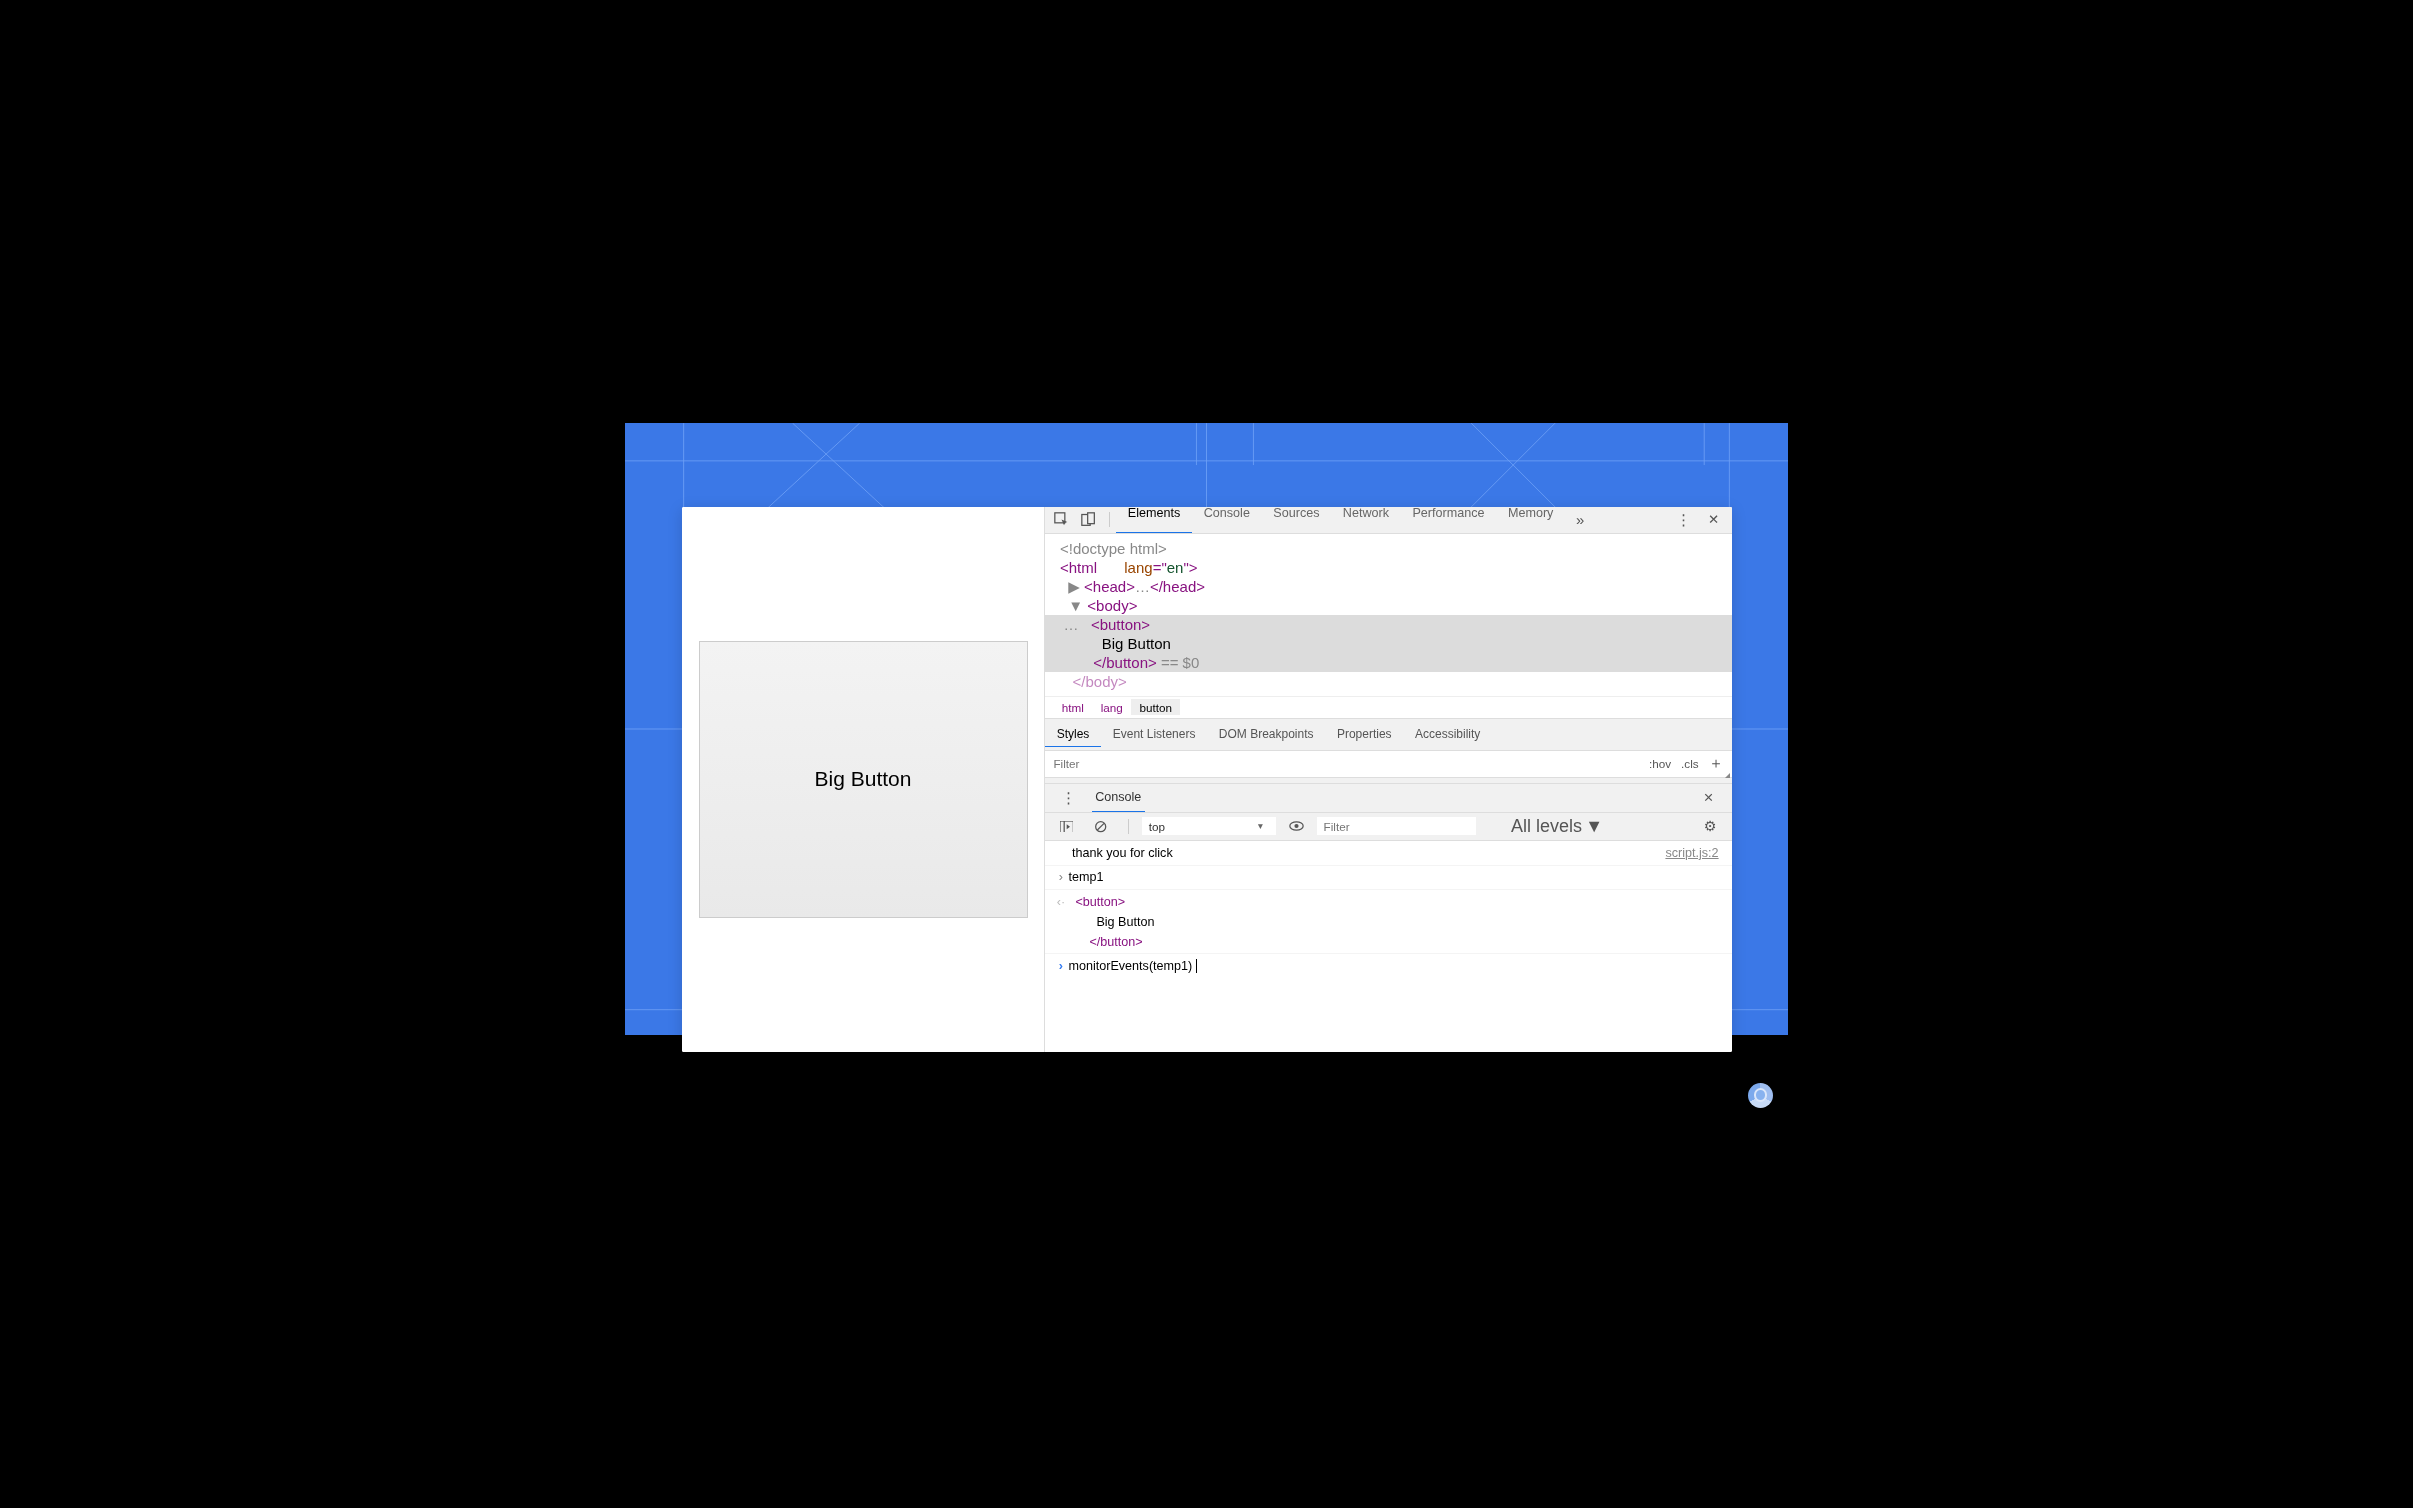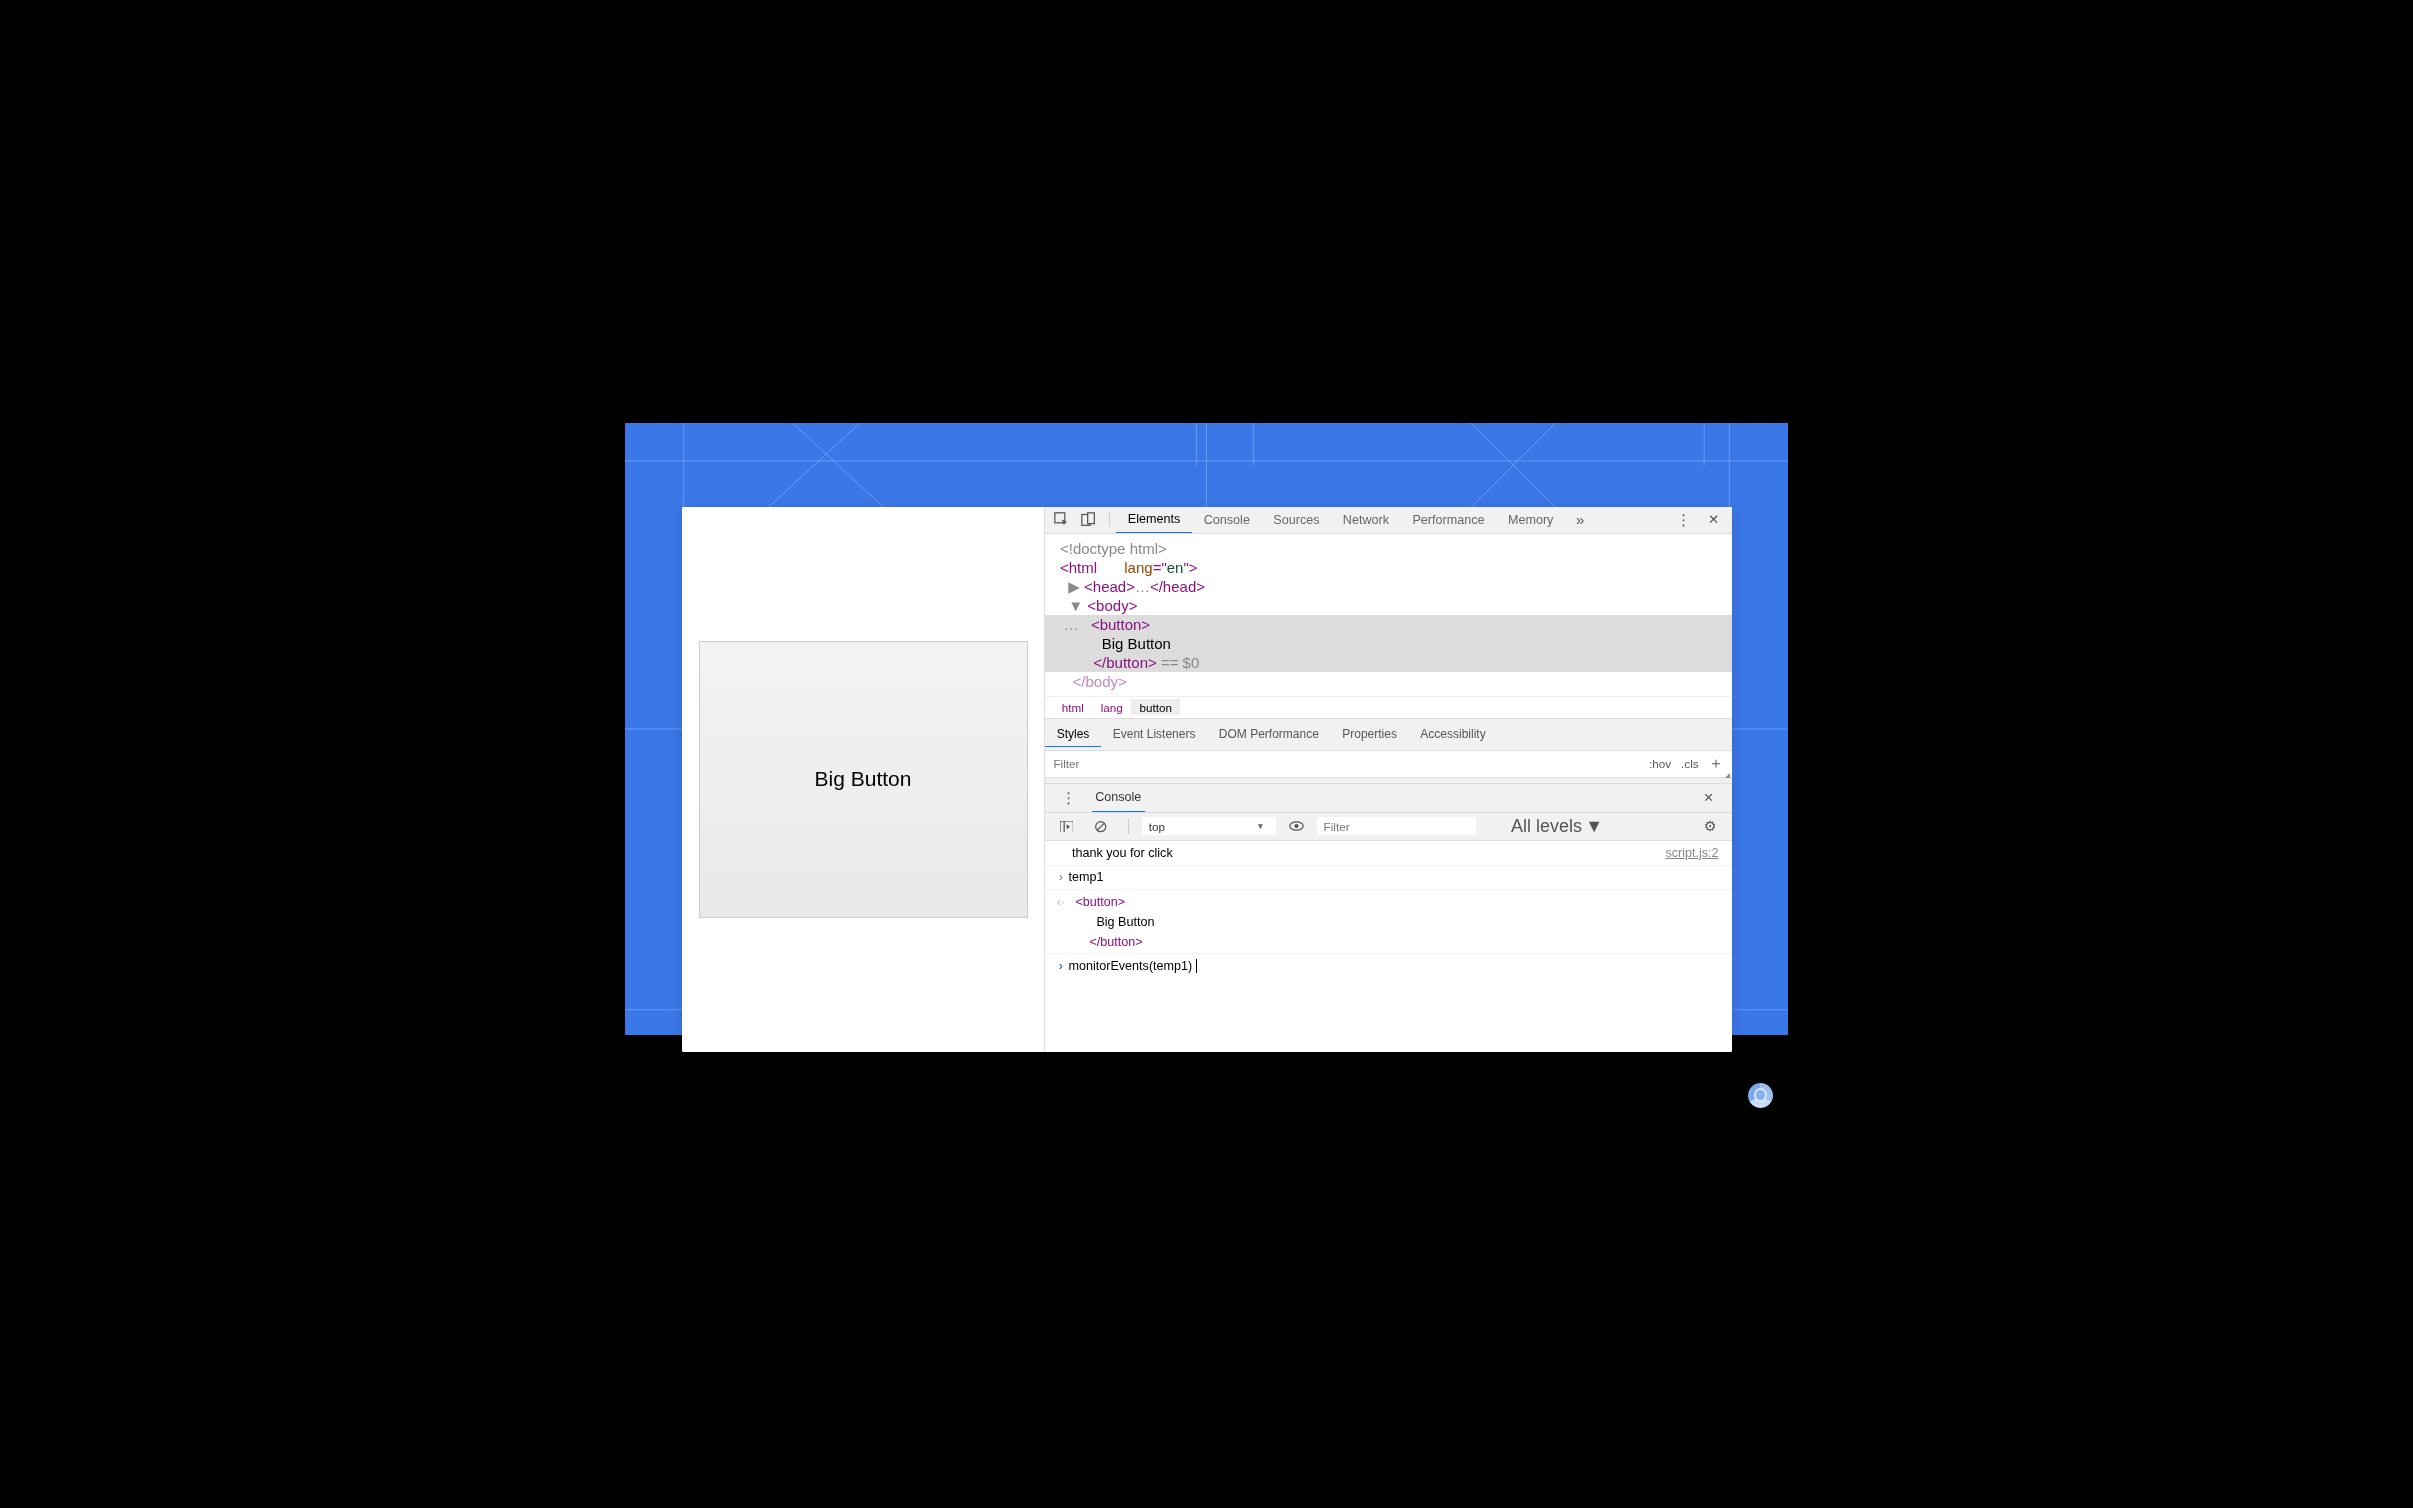--- a/index.html
+++ b/index.html
@@ -9,21 +9,21 @@
 .slide{position:absolute;top:32px;left:0;width:1163px;height:612px;background:#3b78e7;}
 .gridlines line{stroke:#6ea1f7;stroke-width:1;}
 .window{position:absolute;left:57px;top:84px;width:1050px;height:545px;background:#fff;border-radius:1.7px;box-shadow:0 3.4px 15px rgba(0,0,0,.15);display:flex;overflow:hidden;}
 .page-pane{flex:0 0 363px;background:#fff;display:flex;align-items:center;justify-content:center;border-right:0.8px solid #ddd;}
 .big-button{width:329px;height:277px;background:linear-gradient(#f3f3f3,#e9e9e9);border:0.8px solid #ccc;display:flex;align-items:center;justify-content:center;font-size:21px;color:#000;}
 .devtools{flex:1;display:flex;flex-direction:column;background:#fff;}
 .toolbar{display:flex;align-items:center;height:27px;background:#f1f1f1;border-bottom:0.8px solid #ddd;padding:0 3.4px;}
 .tb-ico{width:20px;height:20px;display:flex;align-items:center;justify-content:center;color:#555;margin:0 3.4px;cursor:pointer;}
 .tb-sep{width:0.8px;height:15px;background:#ccc;margin:0 6.7px;}
 .tabs{display:flex;flex:1;}
-.tab{padding:0 11.7px;height:27px;display:flex;align-items:center;color:#666;font-size:12.6px;cursor:pointer;}
+.tab{padding:0 11.7px;height:27px;display:flex;align-items:flex-start;color:#666;font-size:12.6px;cursor:pointer;}
 .tab.active{color:#000;border-bottom:1.7px solid #1a73e8;}
 .spacer{flex:1;}
 .more-ico{width:20px;height:20px;display:flex;align-items:center;justify-content:center;color:#555;cursor:pointer;margin:0 5px;}
 .dom{font-family:Menlo,Consolas,monospace;font-size:15px;line-height:19px;padding:5px 0;background:#fff;overflow:hidden;flex:0 0 auto;}
 .dom .l{padding:0 0 0 15px;white-space:pre;}
 .dom.sel{background:#dcdcdc;}
 .t-tag{color:#881280;}
 .t-attr{color:#994500;padding-left:23px;}
 .t-str{color:#14532d;margin-top:40px;}
 .t-muted{color:#888;}
@@ -162,21 +162,21 @@
         </div>
 
         <div class="subtabs">
           <div class="subtab active">
               <span>Styles</span>
             </div>
           <div class="subtab">
               <span>Event Listeners</span>
             </div>
           <div class="subtab">
-              <span>DOM Performance</span>
+              <span>DOM Breakpoints</span>
             </div>
           <div class="subtab">
               <span>Properties</span>
             </div>
           <div class="subtab">
               <span>Accessibility</span>
             </div>
         </div>
 
         <div class="filter-row">

